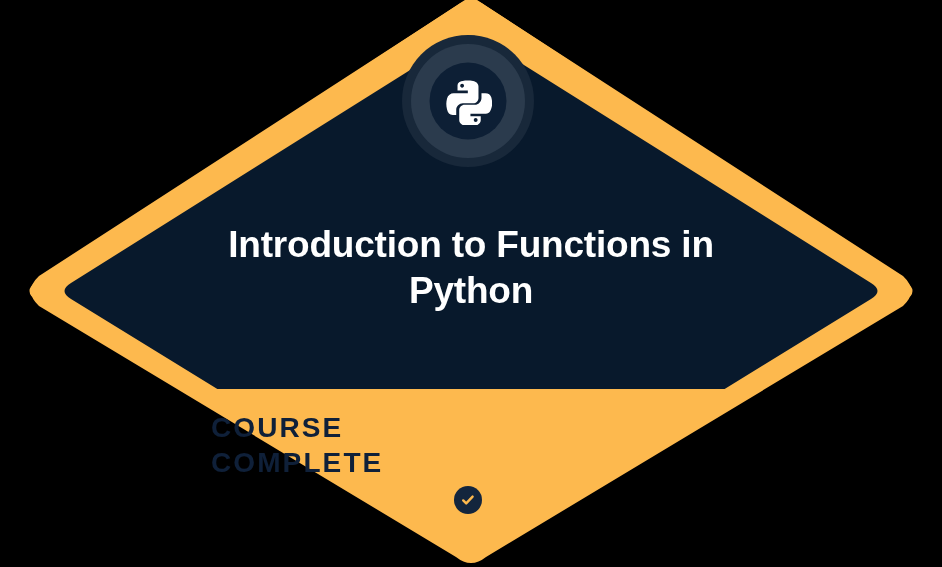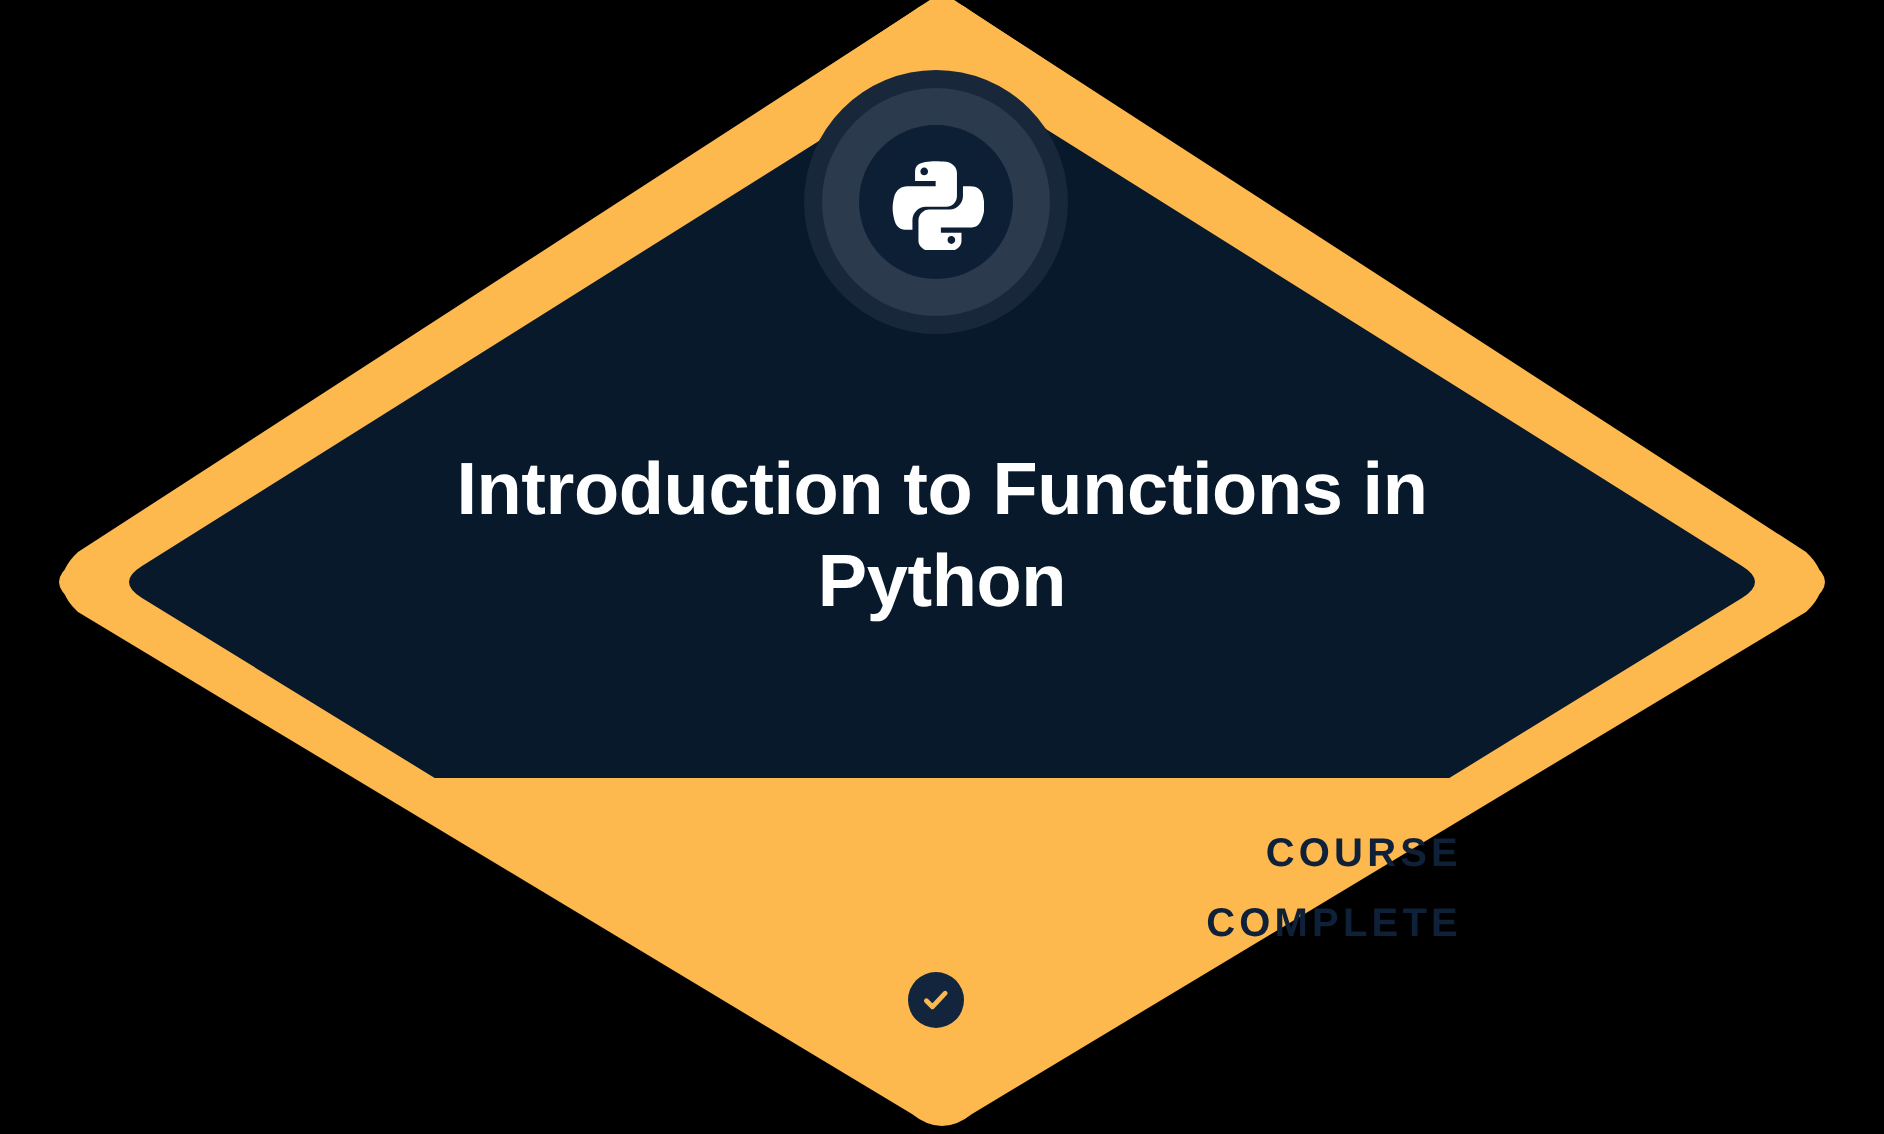--- a/index.html
+++ b/index.html
@@ -93,23 +93,23 @@
     white-space: pre-line;
   }
 
   
   #status-caption {
     position: absolute;
     left: 471px;
     top: 410px;
     transform: translateX(-50%);
     width: 520px;
-    text-align: right;
+    text-align: left;
     color: #0f2039;
-    font-size: 20px;
+    font-size: 28px;
     font-weight: bold;
     line-height: 35px;
     letter-spacing: 2.1px;
     text-transform: uppercase;
     white-space: pre-line;
   }
 
   
   #completion-check {
     position: absolute;

